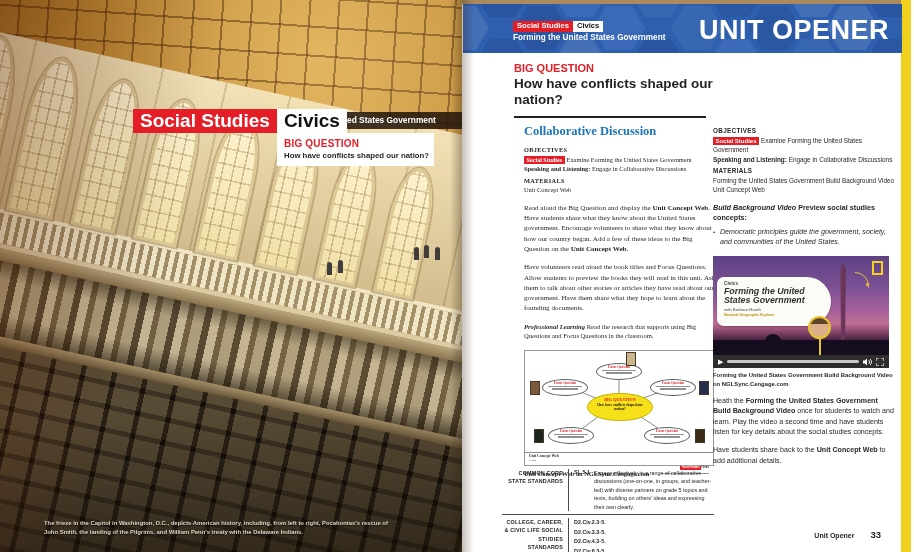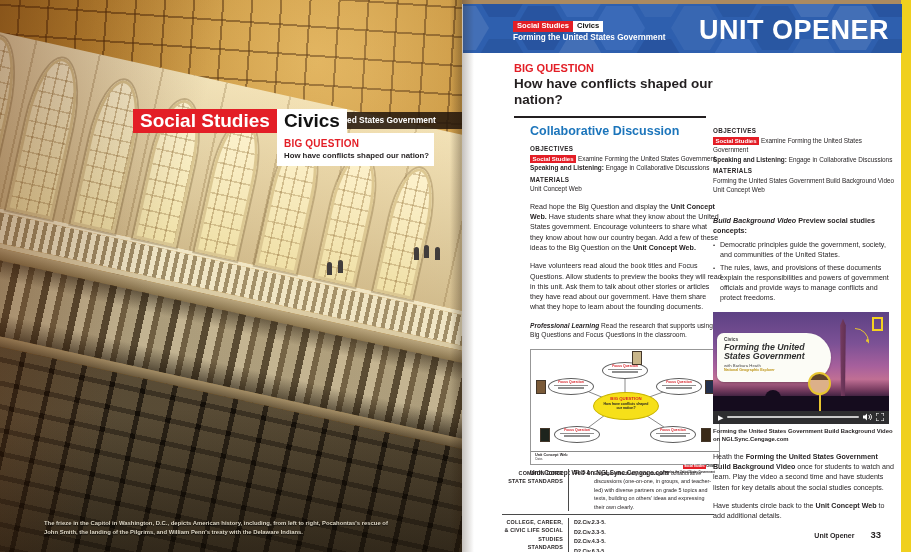--- a/index.html
+++ b/index.html
@@ -78,35 +78,35 @@
   .hdr-sub{position:absolute;left:50px;top:29px;color:#fff;font-weight:bold;font-size:8.2px;white-space:nowrap;}
   .hdr-title{position:absolute;right:13px;top:11px;color:#fff;font-weight:900;font-size:27px;
     letter-spacing:.5px;white-space:nowrap;}
 
   .bq-block{position:absolute;left:52px;top:62px;width:210px;}
   .bq-block .bq-label{color:#e31e26;font-weight:bold;font-size:11px;}
   .bq-block .bq-q{font-weight:bold;font-size:13.5px;line-height:1.18;margin-top:2px;width:200px;}
   .divider{position:absolute;left:52px;top:116px;width:192px;height:2px;background:#231f20;}
 
   .col{position:absolute;top:124px;}
-  .col-left{left:68px;width:192px;}
+  .col-left{left:62px;width:192px;font-family:Liberation Serif, serif;}
   .col-right{left:251px;width:184px;}
   h2.sec{font-size:12.5px;font-weight:bold;color:#1c75bb;margin:0 0 7px 0;}
   h2.sec .badge{font-size:9.5px;padding:1.5px 4px 2px;vertical-align:1px;margin-right:3px;}
   .obj-label{font-size:6.3px;font-weight:bold;letter-spacing:.35px;margin:3px 0 1.5px;}
   .obj-line{font-size:6.4px;line-height:1.5;}
   .obj-line .mini.badge{font-size:6px;padding:.5px 2.5px 1px;margin-right:2px;}
   .b{font-weight:bold;} .bi{font-weight:bold;font-style:italic;}
   .mat-line{font-size:6.4px;line-height:1.5;}
   .para{font-size:7.1px;line-height:1.45;margin-top:8px;}
   .para-pl{font-size:6.6px;line-height:1.45;margin-top:8px;}
   .bullets{margin-top:5px;}
-  .bullet{font-size:7.1px;line-height:1.4;margin-top:3px;padding-left:7px;position:relative;}
+  .bullet{font-size:7.1px;line-height:1.4;margin-top:3px;padding-left:7px;position:relative;font-style:italic;}
   .bullet::before{content:"\2022";position:absolute;left:0;top:0;font-size:6px;}
-  .lead-line{font-size:7.2px;margin-top:21px;line-height:1.4;}
+  .lead-line{font-size:7.2px;margin-top:8px;line-height:1.4;}
 
   
   .web-frame{position:relative;width:188px;height:114px;border:1px solid #979797;background:#fff;margin-top:9px;}
   .web-frame svg.links{position:absolute;inset:0;}
   .oval{position:absolute;width:46px;height:17px;background:#fff;border:1px solid #5e5e5e;border-radius:50%;
     text-align:center;padding-top:2px;box-sizing:border-box;}
   .oval .fq{font-size:3.4px;font-weight:bold;color:#d81f26;line-height:1;}
   .tline{height:1.3px;background:#8f8f8f;margin:1px auto 0;}
   .center-oval{position:absolute;left:62px;top:42px;width:66px;height:28px;background:#f6e019;
     border:1px solid #c9b400;border-radius:50%;text-align:center;padding-top:4px;box-sizing:border-box;}
@@ -264,21 +264,21 @@
       <div class="obj-label">OBJECTIVES</div>
       <div class="obj-line">
         <span class="mini badge badge-red">Social Studies</span><span>Examine Forming the United States Government</span>
       </div>
       <div class="obj-line">
         <span class="b">Speaking and Listening:</span><span> Engage in Collaborative Discussions</span>
       </div>
       <div class="obj-label">MATERIALS</div>
       <div class="mat-line">Unit Concept Web</div>
 
-      <div class="para"><span>Read hope the Big Question and display the </span><span class="b">Unit Concept Web.</span><span> Have students share what they know about the United States government. Encourage volunteers to share what they know about how our country began. Add a few of these ideas to the Big Question on the </span><span class="b">Unit Concept Web.</span></div>
+      <div class="para"><span>Read aloud the Big Question and display the </span><span class="b">Unit Concept Web.</span><span> Have students share what they know about the United States government. Encourage volunteers to share what they know about how our country began. Add a few of these ideas to the Big Question on the </span><span class="b">Unit Concept Web.</span></div>
       <div class="para">Have volunteers read aloud the book titles and Focus Questions. Allow students to preview the books they will read in this unit. Ask them to talk about other stories or articles they have read about our government. Have them share what they hope to learn about the founding documents.</div>
       <div class="para-pl"><span class="bi">Professional Learning</span><span> Read the research that supports using Big Questions and Focus Questions in the classroom.</span></div>
 
       <div class="web-frame">
         <svg class="links" viewBox="0 0 188 114">
           <line x1="94" y1="50" x2="94" y2="22" stroke="#8a8a8a" stroke-width="1"></line>
           <line x1="78" y1="50" x2="46" y2="37" stroke="#8a8a8a" stroke-width="1"></line>
           <line x1="110" y1="50" x2="146" y2="37" stroke="#8a8a8a" stroke-width="1"></line>
           <line x1="78" y1="62" x2="50" y2="83" stroke="#8a8a8a" stroke-width="1"></line>
           <line x1="110" y1="62" x2="142" y2="83" stroke="#8a8a8a" stroke-width="1"></line>
@@ -362,21 +362,20 @@
         <span class="b">Speaking and Listening:</span><span> Engage in Collaborative Discussions</span>
       </div>
       <div class="obj-label">MATERIALS</div>
       <div class="mat-line">Forming the United States Government Build Background Video</div>
       <div class="mat-line">Unit Concept Web</div>
 
       <div class="lead-line"><span class="bi">Build Background Video</span><span class="b">  Preview social studies concepts:</span></div>
 
       <div class="bullets">
         <div class="bullet">Democratic principles guide the government, society, and communities of the United States.</div>
-        <div class="bullet">The rules, laws, and provisions of these documents explain the responsibilities and powers of government officials and provide ways to manage conflicts and protect freedoms.</div>
       </div>
 
       <div class="video-frame">
         <div class="va">
           <div class="monument"></div>
           <div class="skydome"></div>
           <div class="skyline"></div>
           <div class="yarc"></div>
           <span class="ydot"></span>
           <div class="yline"></div>
@@ -398,20 +397,20 @@
             <path d="M7 1 A 3.8 3.8 0 0 1 7 7" stroke="#fff" stroke-width="0.9" fill="none"></path>
           </svg>
           <svg class="ctl-svg" width="8" height="8" viewBox="0 0 8 8">
             <path d="M0 3V0h3M5 0h3v3M8 5v3H5M3 8H0V5" stroke="#fff" stroke-width="1.1" fill="none"></path>
           </svg>
         </div>
       </div>
       <div class="video-caption">Forming the United States Government Build Background Video on NGLSync.Cengage.com</div>
 
       <div class="para"><span>Heath the </span><span class="b">Forming the United States Government Build Background Video</span><span> once for students to watch and learn. Play the video a second time and have students listen for key details about the social studies concepts.</span></div>
-      <div class="para"><span>Have students circle back to the </span><span class="b">Unit Concept Web</span><span> to add additional details.</span></div>
+      <div class="para"><span>Have students share back to the </span><span class="b">Unit Concept Web</span><span> to add additional details.</span></div>
     </div>
 
     <div class="footer">
       <span class="f-label">Unit Opener</span><span class="f-page">33</span>
     </div>
   </div>
 </div>
 
 </body></html>

